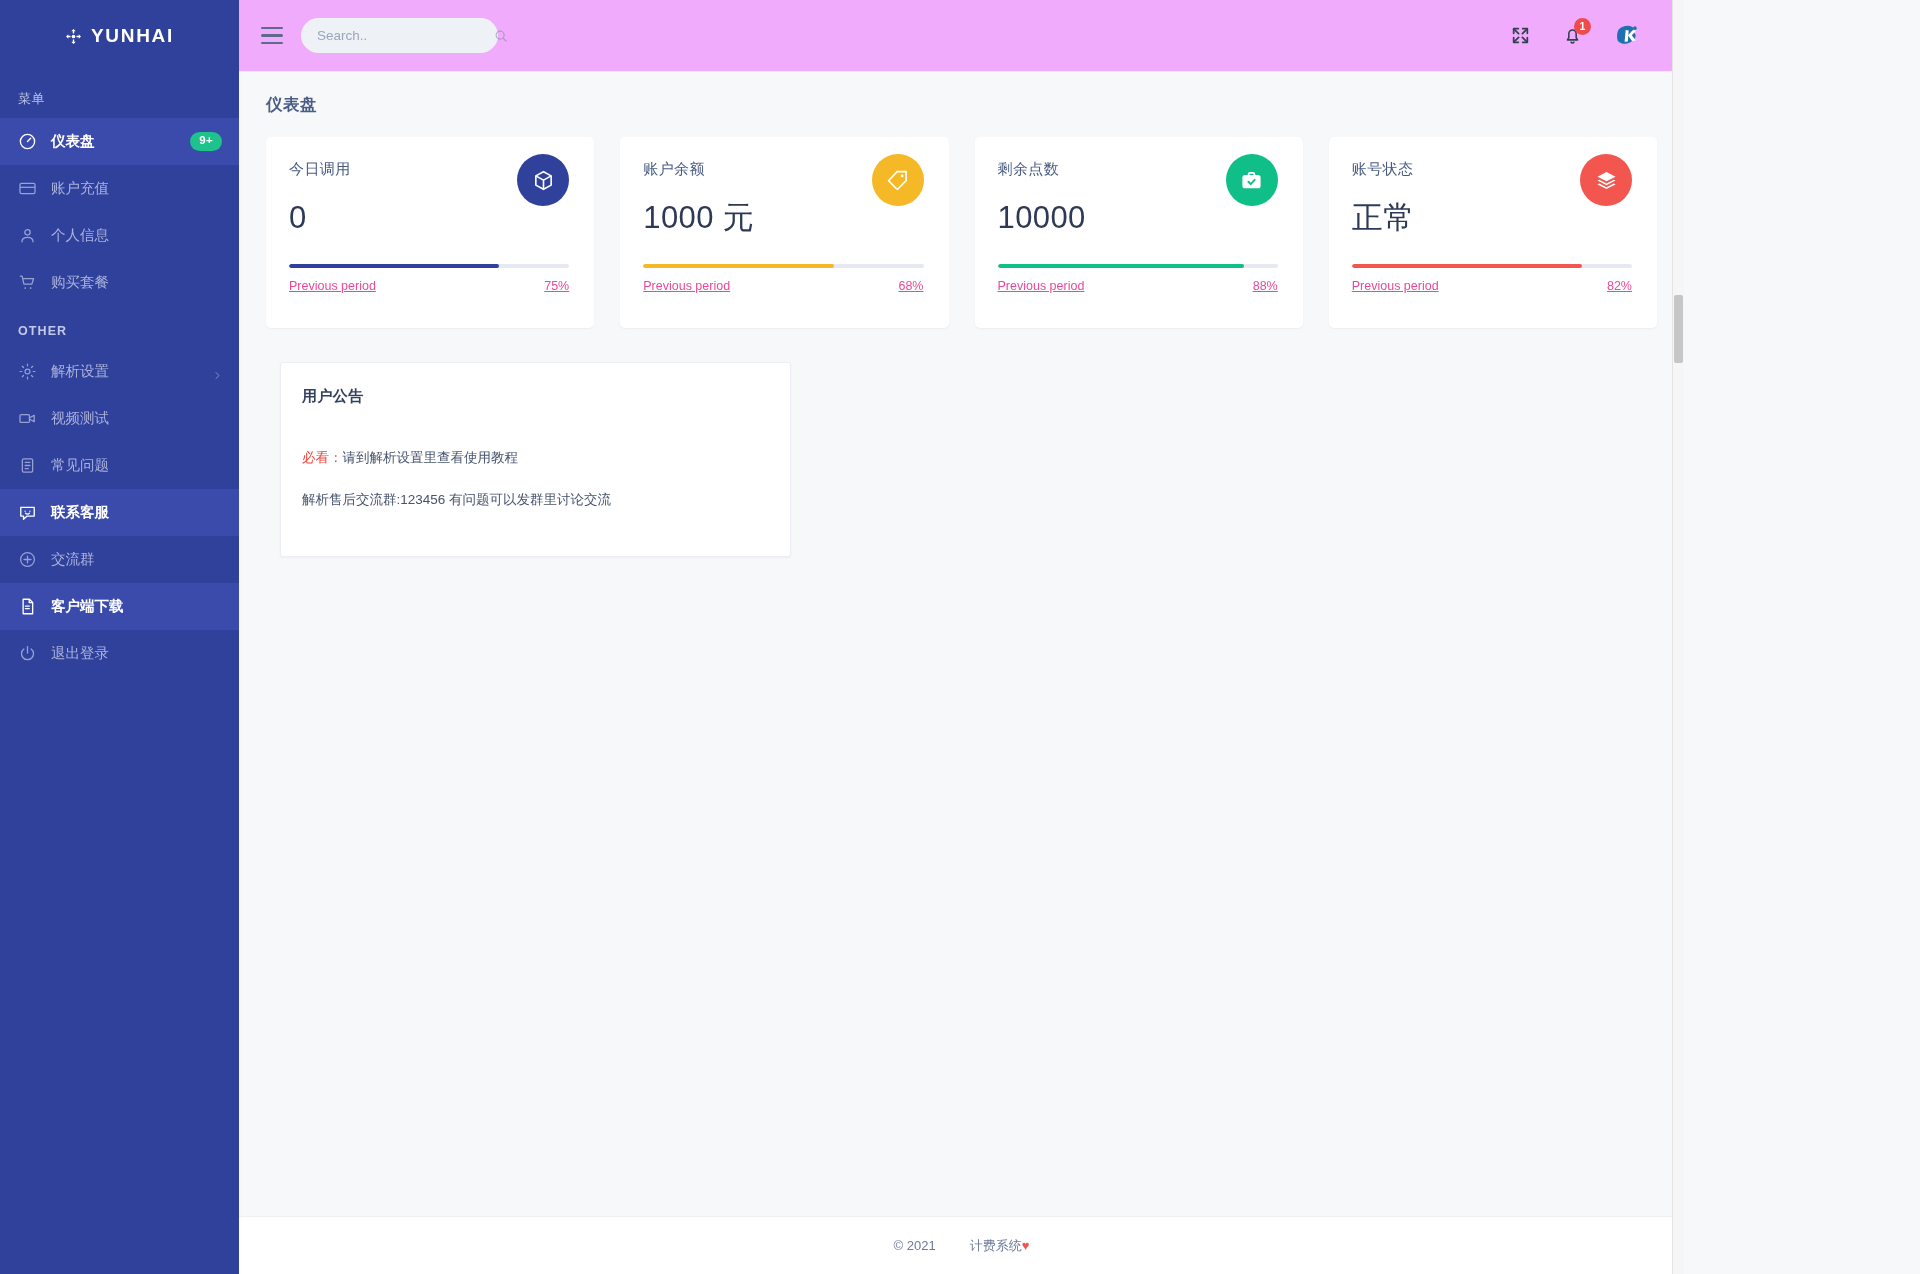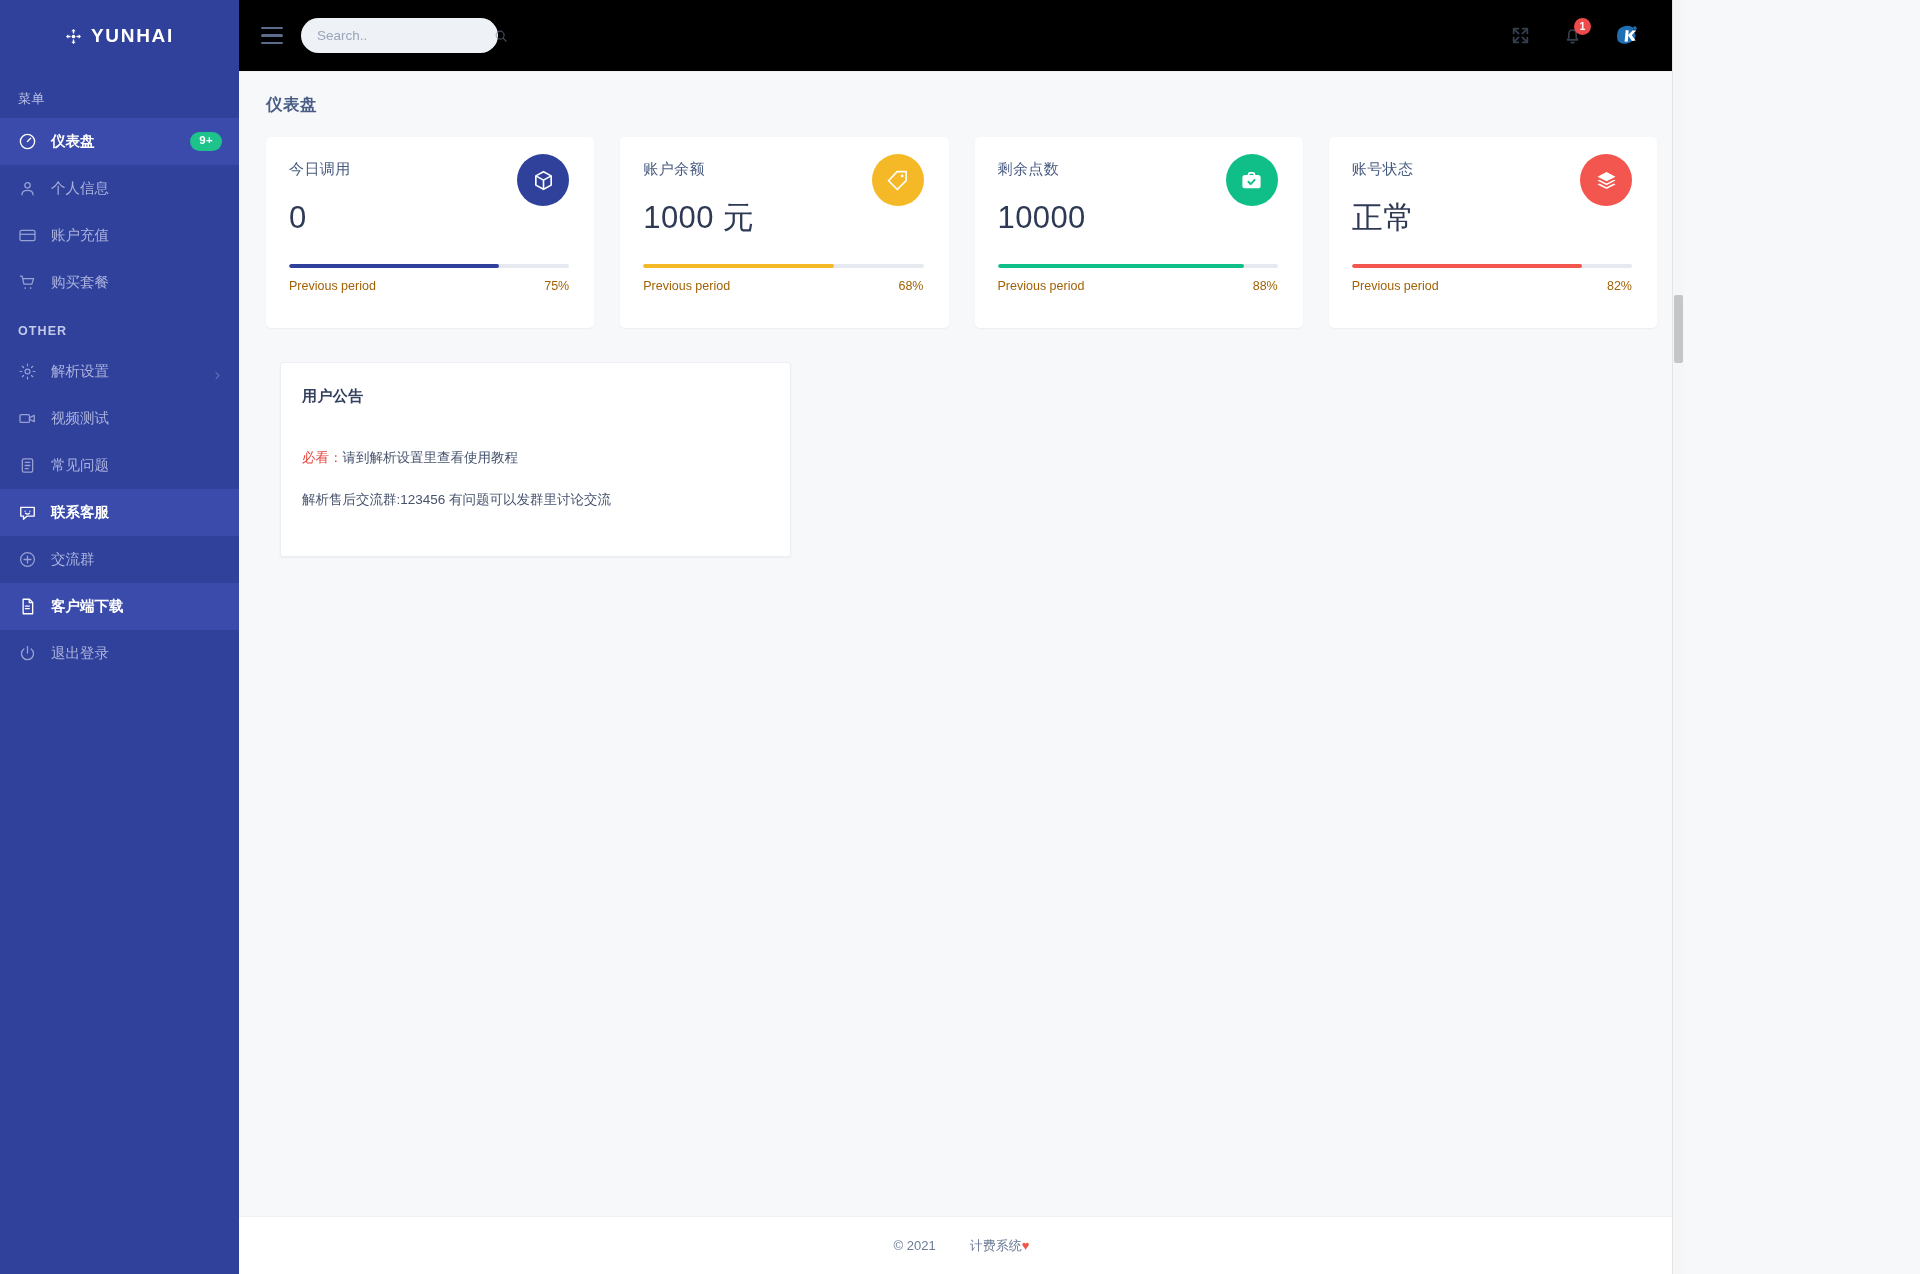--- a/index.html
+++ b/index.html
@@ -45,21 +45,21 @@
   .badge-green {
     background: #1ec28b; color: #fff; font-size: 11.5px; font-weight: 700;
     border-radius: 11px; padding: 3px 9px 4px; line-height: 1;
     letter-spacing: .3px;
   }
   .chev { width: 9px; height: 9px; opacity: .75; }
 
   
   .main { flex: 1 1 auto; height: 1274px; display: flex; flex-direction: column; background:#f7f8fa; position:relative;}
   .topbar {
-    height: 72px; background: #000000; display: flex; align-items: center;
+    height: 72px; background: #f0abfc; display: flex; align-items: center;
     padding: 0 36px 0 20px; gap: 16px;
     border-bottom: 1px solid #eef0f4;
   }
   .hamburger { width: 26px; height: 26px; display:flex; flex-direction: column; justify-content: center; gap:5px; cursor:pointer; padding: 0 2px;}
   .hamburger span { display:block; height: 2.5px; background: #5b6b8c; border-radius: 2px; }
   .hamburger span:nth-child(1){ width: 22px; }
   .hamburger span:nth-child(2){ width: 22px; }
   .hamburger span:nth-child(3){ width: 22px; }
 
   .search-wrap {
@@ -98,21 +98,21 @@
   .card-head { display: flex; align-items: flex-start; justify-content: space-between; }
   .card-title { font-size: 15px; color: #485b80; letter-spacing:.4px;}
   .card-value { font-size: 31px; color: #2e3a55; margin-top: 23px; letter-spacing: .4px; line-height:1; }
   .circ {
     width: 52px; height: 52px; border-radius: 50%;
     display: flex; align-items: center; justify-content: center;
     margin-top: -6px; flex: 0 0 52px;
   }
   .track { height: 4px; border-radius: 3px; background: #e6e9ef; margin-top: 31px; overflow: hidden; }
   .fill { height: 4px; border-radius: 3px; }
-  .card-foot { display:flex; justify-content: space-between; margin-top: 11px; font-size: 12.5px; color: #a16207; }
+  .card-foot { display:flex; justify-content: space-between; margin-top: 11px; font-size: 12.5px; color: #ec4899; text-decoration: underline; }
 
   .panel {
     background:#fff; border-radius:5px; box-shadow: 0 1px 2px rgba(40,60,100,.06);
     margin: 28px 0 0 27px;
   }
   .ad-panel { width: 795px; height: 58px; display:flex; align-items:center; padding-left: 22px; }
   .ad-title { font-size: 15px; color: #3f5179; letter-spacing:.4px;}
 
   .notice-wrap { padding: 34px 0 0 41px; }
   .notice {
@@ -168,35 +168,35 @@
             <path d="M12 12l4-4" stroke-linecap="round"></path>
         </svg>
       </span>
       <span class="label">仪表盘</span>
       <span class="badge-green">9+</span>
     </div>
 
     <div class="nav-item">
       <span class="ico">
         <svg viewBox="0 0 24 24" width="19" height="19" fill="none" stroke="#aab2dd" stroke-width="1.6">
+          <rect x="2.5" y="5.5" width="19" height="13" rx="2"></rect>
+            <path d="M2.5 10.5h19"></path>
+        </svg>
+      </span>
+      <span class="label">账户充值</span>
+    </div>
+
+    <div class="nav-item">
+      <span class="ico">
+        <svg viewBox="0 0 24 24" width="19" height="19" fill="none" stroke="#aab2dd" stroke-width="1.6">
           <circle cx="12" cy="8" r="3.4"></circle>
             <path d="M5 20c0-3.6 3.1-5.6 7-5.6s7 2 7 5.6" stroke-linecap="round"></path>
         </svg>
       </span>
       <span class="label">个人信息</span>
-    </div>
-
-    <div class="nav-item">
-      <span class="ico">
-        <svg viewBox="0 0 24 24" width="19" height="19" fill="none" stroke="#aab2dd" stroke-width="1.6">
-          <rect x="2.5" y="5.5" width="19" height="13" rx="2"></rect>
-            <path d="M2.5 10.5h19"></path>
-        </svg>
-      </span>
-      <span class="label">账户充值</span>
     </div>
 
     <div class="nav-item">
       <span class="ico">
         <svg viewBox="0 0 24 24" width="19" height="19" fill="none" stroke="#aab2dd" stroke-width="1.6">
           <path d="M3 4h2.2l2.3 10h10l2.2-7H6" stroke-linecap="round" stroke-linejoin="round"></path>
           <path d="M9 19.5v-1M16 19.5v-1" stroke-linecap="round"></path>
         </svg>
       </span>
       <span class="label">购买套餐</span>

